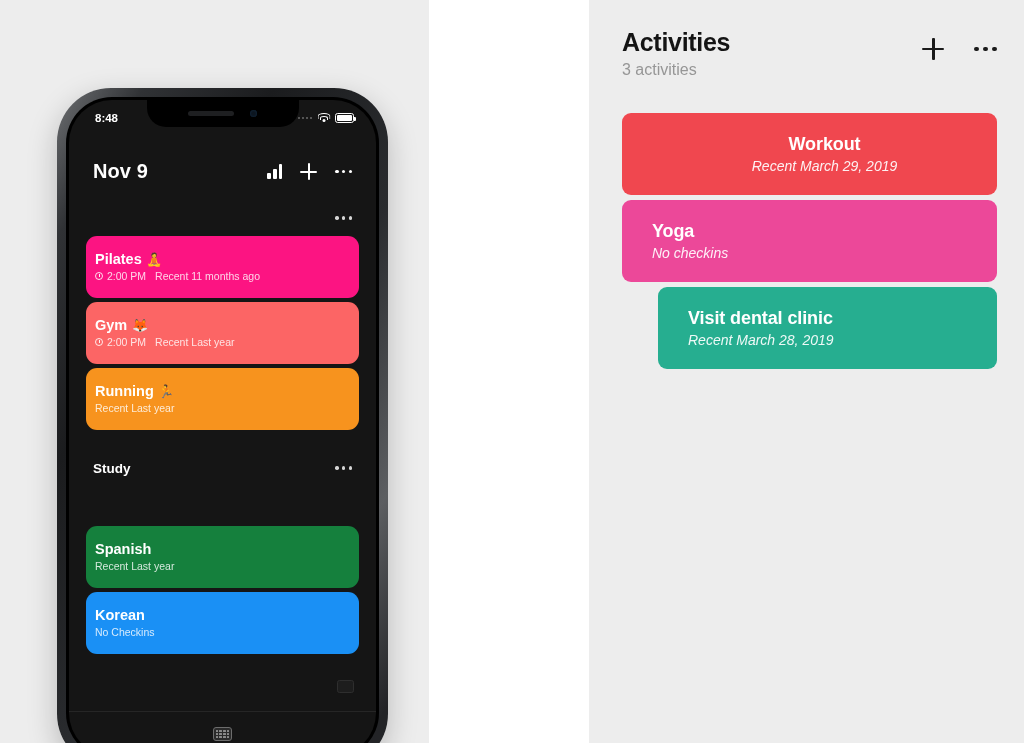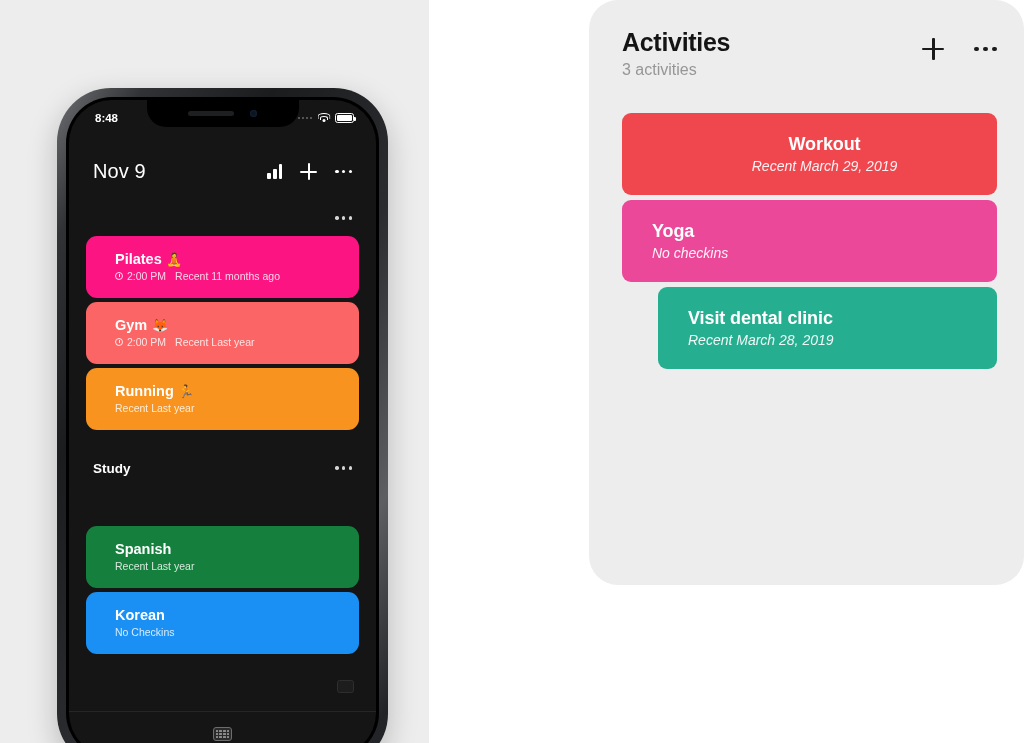--- a/index.html
+++ b/index.html
@@ -73,21 +73,21 @@
   .batt { width:19px; height:9.5px; border:1.2px solid #fff; border-radius:2.6px; padding:1px; position:relative; }
   .batt::after { content:""; position:absolute; right:-3px; top:3px; width:1.6px; height:3.5px; background:#fff; border-radius:0 1px 1px 0; }
   .batt i { display:block; width:100%; height:100%; background:#fff; border-radius:1px; }
 
   
   .app-header {
     position:absolute; top:60px; left:0; right:0;
     display:flex; align-items:center; justify-content:space-between;
     padding:0 24px; z-index:10;
   }
-  .app-title { color:#fff; font-size:20px; font-weight:normal; letter-spacing:.1px; }
+  .app-title { color:#fff; font-size:20px; font-weight:bold; letter-spacing:.1px; }
   .hdr-actions { display:flex; align-items:center; gap:18px; }
 
   .bars-icon { display:flex; align-items:flex-end; gap:2.2px; height:15px; }
   .bars-icon i { display:block; width:3.6px; background:#fff; border-radius:1px; }
   .bars-icon i:nth-child(1){ height:6px; }
   .bars-icon i:nth-child(2){ height:10px; }
   .bars-icon i:nth-child(3){ height:15px; }
 
   .plus-icon { position:relative; width:17px; height:17px; }
   .plus-icon::before, .plus-icon::after { content:""; position:absolute; background:#fff; border-radius:1px; }
@@ -101,21 +101,21 @@
   
   .app-body { position:absolute; top:100px; left:0; right:0; bottom:0; padding:0 17px; }
   .section-head {
     display:flex; align-items:center; justify-content:space-between;
     height:36px; padding:0 7px;
   }
   .section-title { color:#fff; font-size:13.5px; font-weight:bold; }
   .section-head.blank .section-title { visibility:hidden; }
 
   .dark-card {
-    border-radius:11px; padding:13px 16px 14px 29px; margin-bottom:4px;
+    border-radius:11px; padding:13px 16px 14px 9px; margin-bottom:4px;
     min-height:62px; display:flex; flex-direction:column; justify-content:center;
   }
   .dc-title { font-size:14.5px; font-weight:bold; color:#fff; display:flex; align-items:center; gap:5px; }
   .dc-emoji { font-size:13px; }
   .dc-sub { margin-top:3px; font-size:10.5px; color:rgba(255,255,255,.82); display:flex; align-items:center; gap:4px; }
   .dc-sub .clock {
     display:inline-block; width:8px; height:8px; border:1.2px solid rgba(255,255,255,.85);
     border-radius:50%; position:relative; flex:none;
   }
   .dc-sub .clock::after {
@@ -139,23 +139,22 @@
   }
   .kb-icon {
     width:19px; height:14px; border:1.5px solid #6d6d6d; border-radius:3px;
     background:#2a2a2a; display:grid; grid-template-columns:repeat(4,1fr);
     grid-template-rows:repeat(3,1fr); gap:1px; padding:1.6px;
   }
   .kb-icon i { background:#8a8a8a; border-radius:.5px; }
 
   
   .right-panel {
-    position:absolute; left:589px; top:0; width:435px; height:585px;
+    position:absolute; left:589px; top:0; width:435px; height:743px;
     background:#ededed;
-    border-radius:29px;
   }
   .rp-header {
     position:absolute; left:0; top:0; right:0; padding:29px 27px 0 33px;
     display:flex; align-items:flex-start; justify-content:space-between;
   }
   .rp-title { font-size:25px; font-weight:bold; color:#141414; letter-spacing:-.3px; line-height:1.08; }
   .rp-count { font-size:16px; color:#969696; margin-top:5px; }
   .rp-actions { display:flex; align-items:center; gap:30px; padding-top:9px; }
 
   .rp-plus { position:relative; width:22px; height:22px; }

